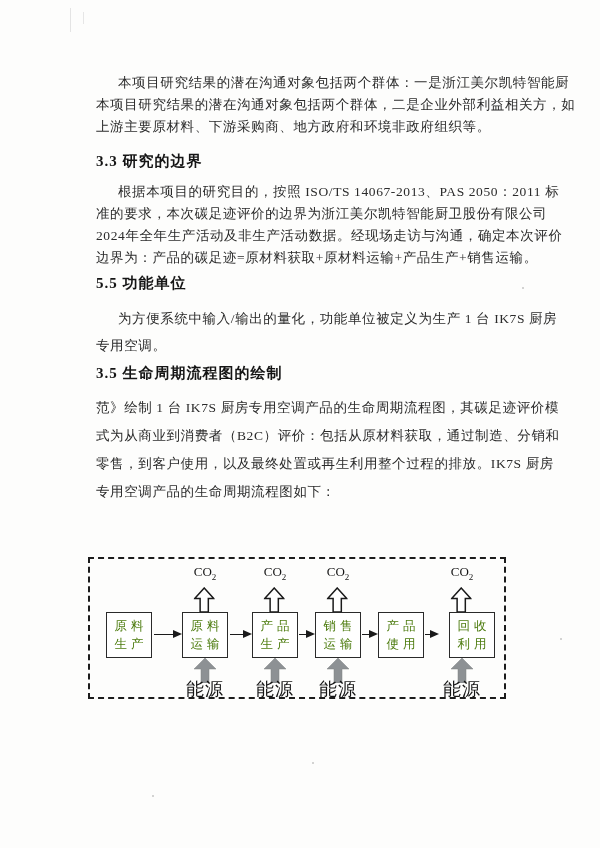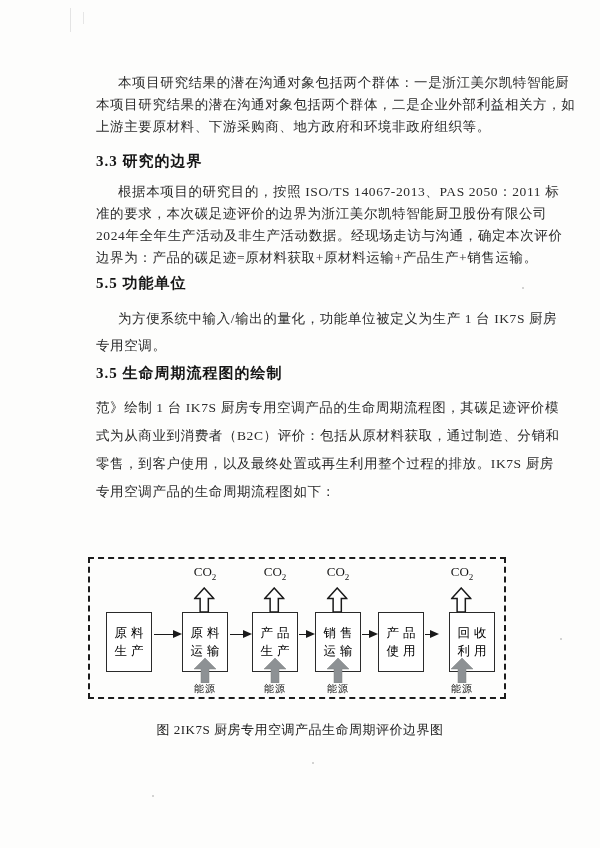--- a/index.html
+++ b/index.html
@@ -30,24 +30,24 @@
     font-size:15px;font-weight:bold;color:#151515;
     letter-spacing:1px;white-space:nowrap;
   }
 
   
   .diagram{
     position:absolute;left:88px;top:557px;width:418px;height:142px;
     border:2px dashed #1c1c1c;box-sizing:border-box;
   }
   .flow-box{
-    position:absolute;top:53px;width:46px;height:60px;
+    position:absolute;top:53px;width:46px;height:46px;
     border:1.5px solid #2a2a2a;background:#fff;box-sizing:border-box;
     display:flex;flex-direction:column;align-items:center;justify-content:center;
-    font-size:12.5px;line-height:18px;color:#000000;
+    font-size:12.5px;line-height:18px;color:#4d7c0f;
   }
   .flow-box span{display:block;letter-spacing:4px;margin-right:-4px;}
   .h-arrow{
     position:absolute;top:75px;height:0;
     border-top:1.6px solid #1a1a1a;
   }
   .h-arrow::after{
     content:'';position:absolute;right:-2px;top:-5.5px;
     border-left:9px solid #1a1a1a;
     border-top:4.5px solid transparent;border-bottom:4.5px solid transparent;
@@ -60,21 +60,21 @@
     font-size:13px;color:#161616;line-height:15px;
     font-family:"Liberation Serif","DejaVu Serif",serif;
   }
   .co2-label sub{font-size:9px;}
   .co2-group svg{margin-top:2px;}
   .energy-group{
     position:absolute;top:99px;transform:translateX(-50%);
     display:flex;flex-direction:column;align-items:center;
   }
   .energy-label{
-    font-size:10px;color:#141414;line-height:16px;letter-spacing:1px;
+    font-size:18px;color:#141414;line-height:16px;letter-spacing:1px;
     margin-top:-2px;
   }
 
   .caption{
     position:absolute;left:0;top:721px;width:600px;
     text-align:center;font-size:13px;letter-spacing:0.5px;color:#222;
   }
 
   
   .artifact{position:absolute;background:#cfcfcf;}
@@ -204,15 +204,14 @@
     </div>
     <div class="energy-group" style="left:372px">
       <svg width="22" height="25">
           <polygon points="11,0 22,11 15,11 15,25 7,25 7,11 0,11" fill="#8d9194" stroke="#7c8083" stroke-width="0.5"></polygon>
         </svg>
       <div class="energy-label">能源</div>
     </div>
 
   </div>
 
-  <div class="caption">图 2IK7S 厨房专用空调产品生命周期评价边界图</div>
 
 </div>
 
 </body></html>

